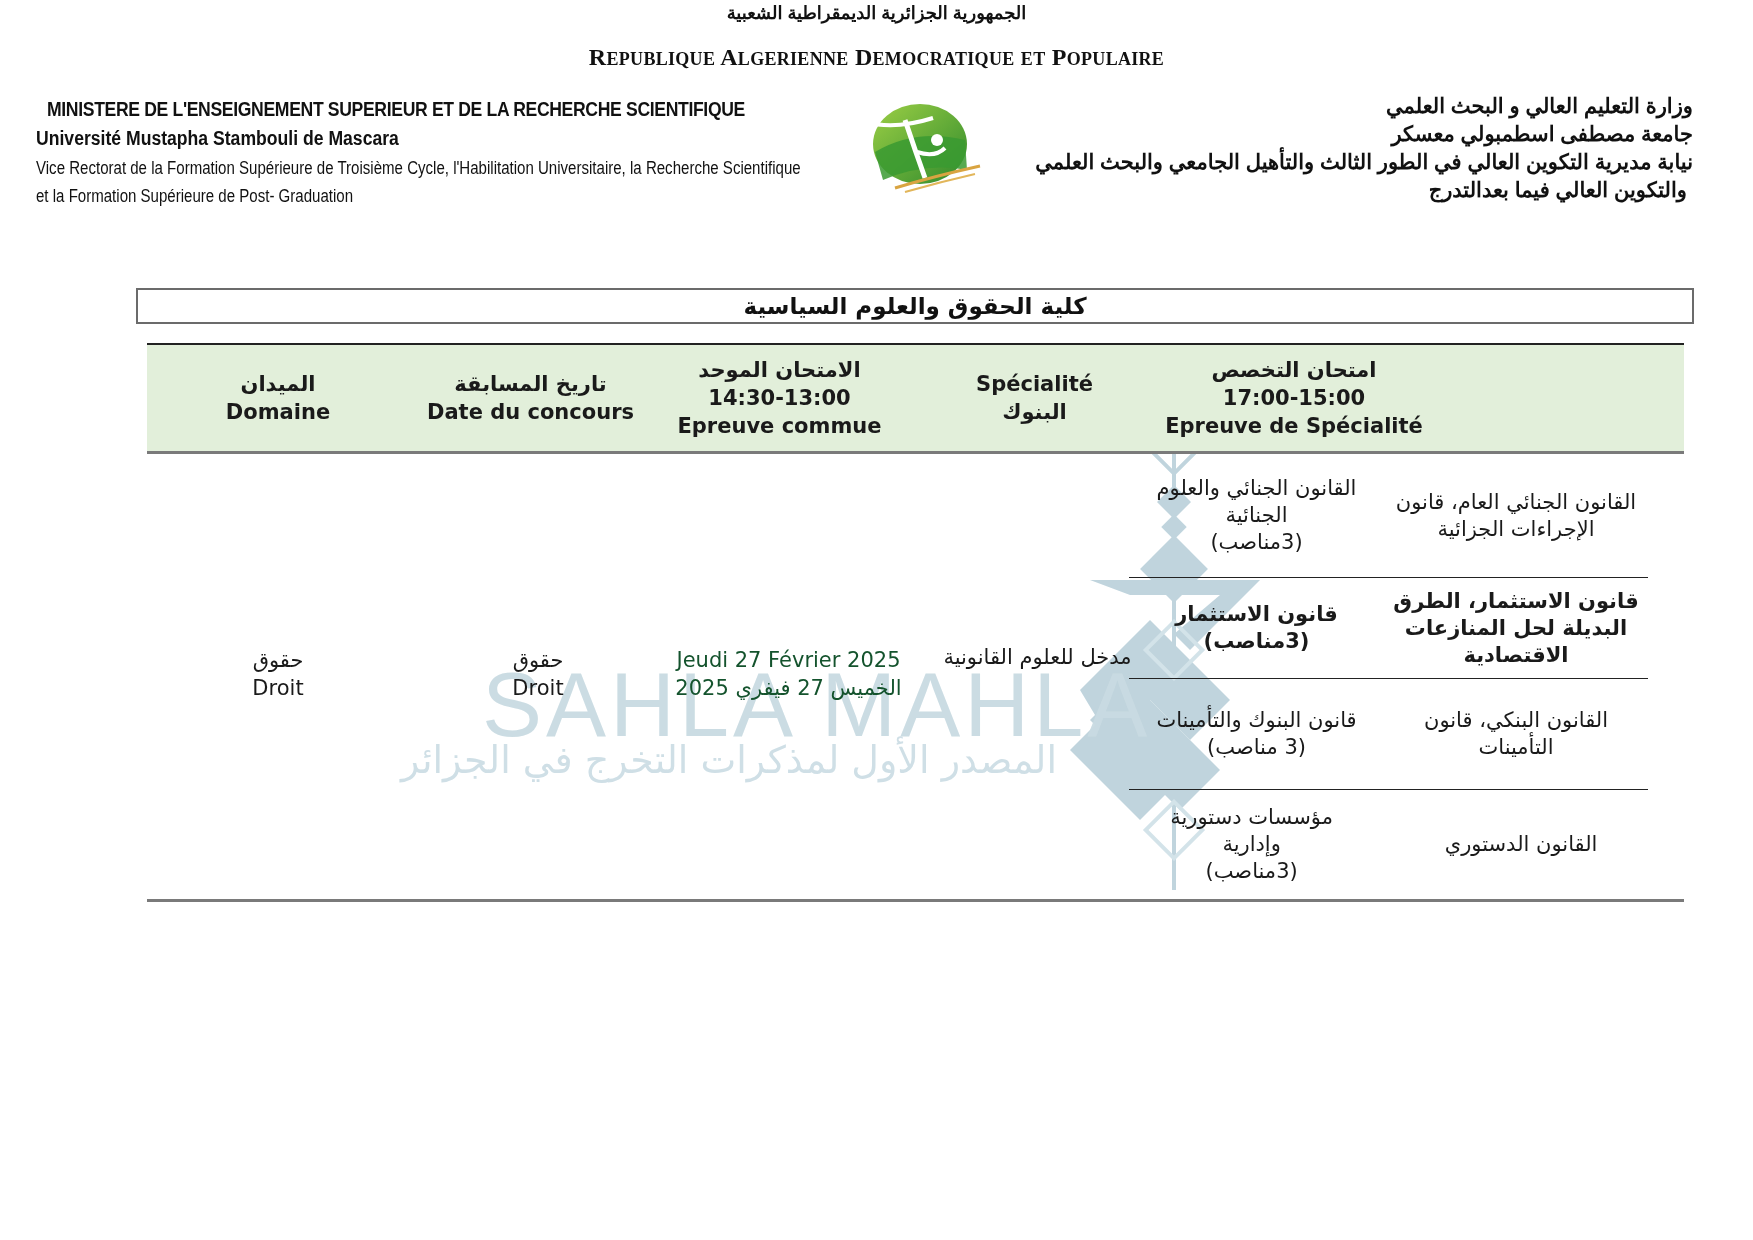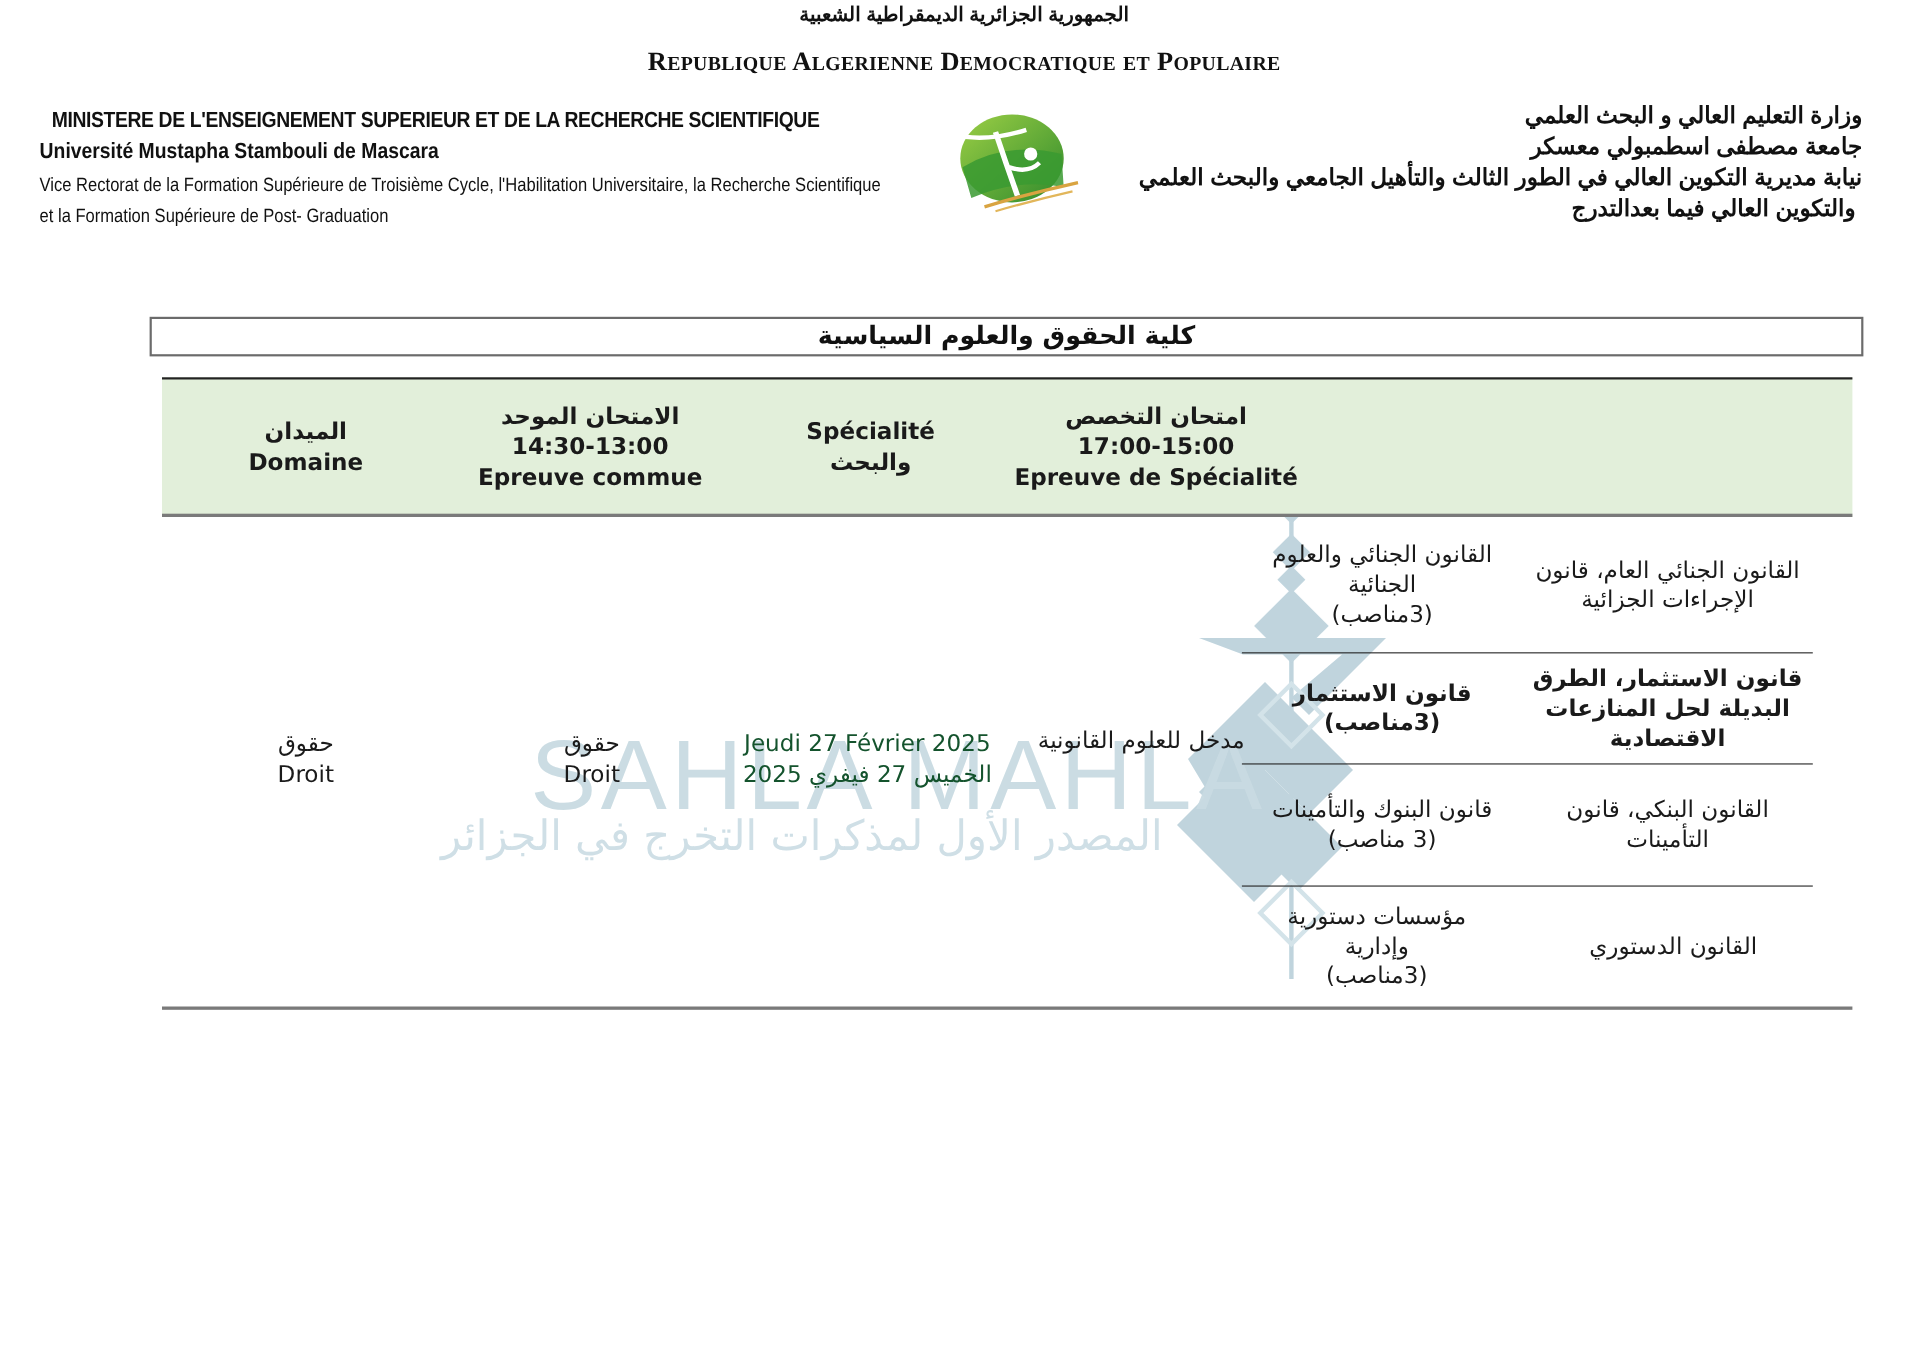--- a/index.html
+++ b/index.html
@@ -20,21 +20,21 @@
   .right-block { right: 60px; top: 92px; direction: rtl; text-align: right; font-family: "Liberation Sans", sans-serif; font-weight: bold; font-size: 21px; line-height: 28px; }
   .right-block .r4 { padding-right: 6px; }
 
   .logo { left: 855px; top: 100px; width: 130px; height: 100px; }
 
   
   .faculty { left: 136px; top: 288px; width: 1558px; height: 36px; border: 2px solid #6b6b6b; box-sizing: border-box; text-align: center; direction: rtl; font-family: "DejaVu Sans", sans-serif; font-weight: bold; font-size: 23px; line-height: 32px; }
 
   
   .tbl { left: 147px; top: 343px; width: 1537px; }
-  .thead { position: relative; height: 127px; background: #e2efda; border-top: 2px solid #222; border-bottom: 3px solid #7a7a7a; box-sizing: border-box; display: flex; }
+  .thead { position: relative; height: 111px; background: #e2efda; border-top: 2px solid #222; border-bottom: 3px solid #7a7a7a; box-sizing: border-box; display: flex; }
   .th { display: flex; flex-direction: column; align-items: center; justify-content: center; text-align: center; font-family: "DejaVu Sans", sans-serif; font-weight: bold; font-size: 21px; line-height: 28px; color: #1a1a1a; }
   .th span { display: block; }
   .tbody { position: relative; height: 448px; border-bottom: 3px solid #7a7a7a; box-sizing: border-box; }
   .cell-c { position: absolute; text-align: center; font-family: "DejaVu Sans", sans-serif; font-size: 21px; line-height: 28px; color: #1a1a1a; }
   .red { color: #14532d; }
   .spec-row { position: absolute; left: 982px; width: 519px; display: flex; border-bottom: 1.5px solid #222; box-sizing: border-box; }
   .spec-row.last { border-bottom: none; gap: 20px; }
   .spec-row .c1, .spec-row .c2 { display: flex; flex-direction: column; align-items: center; justify-content: center; text-align: center; direction: rtl; font-family: "DejaVu Sans", sans-serif; font-size: 21px; line-height: 27px; color: #1a1a1a; }
   .spec-row .c1 { width: 255px; }
   .spec-row .c2 { width: 264px; }
@@ -112,28 +112,32 @@
 </div>
 <div class="abs wm wm-text-en">SAHLA MAHLA</div>
 <div class="abs wm wm-text-ar">المصدر الأول لمذكرات التخرج في الجزائر</div>
 
 <div class="abs tbl">
   <div class="thead">
     <div class="th" style="width:262px">
       <span dir="rtl">الميدان</span>
       <span>Domaine</span>
     </div>
+    <div class="th" style="width:243px">
+      <span dir="rtl">تاريخ المسابقة</span>
+      <span>Date du concours</span>
+    </div>
     <div class="th" style="width:255px">
       <span dir="rtl">الامتحان الموحد</span>
       <span>14:30-13:00</span>
       <span>Epreuve commue</span>
     </div>
     <div class="th" style="width:255px">
       <span>Spécialité</span>
-      <span dir="rtl">والبحث</span>
+      <span dir="rtl">البنوك</span>
     </div>
     <div class="th" style="width:264px">
       <span dir="rtl">امتحان التخصص</span>
       <span>17:00-15:00</span>
       <span>Epreuve de Spécialité</span>
     </div>
   </div>
 
   <div class="tbody">
     <div class="cell-c" style="left:0; width:262px; top:192px;">

